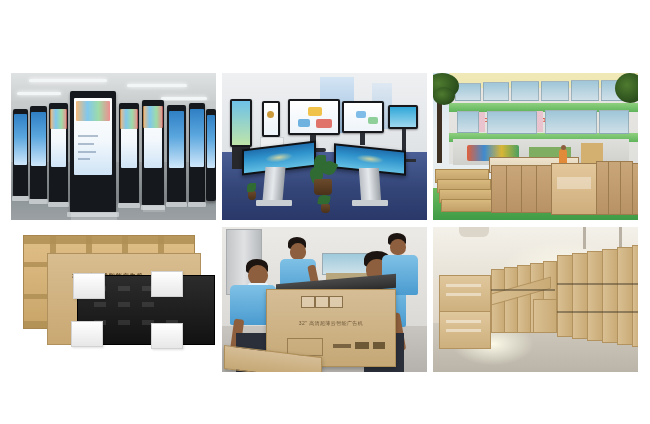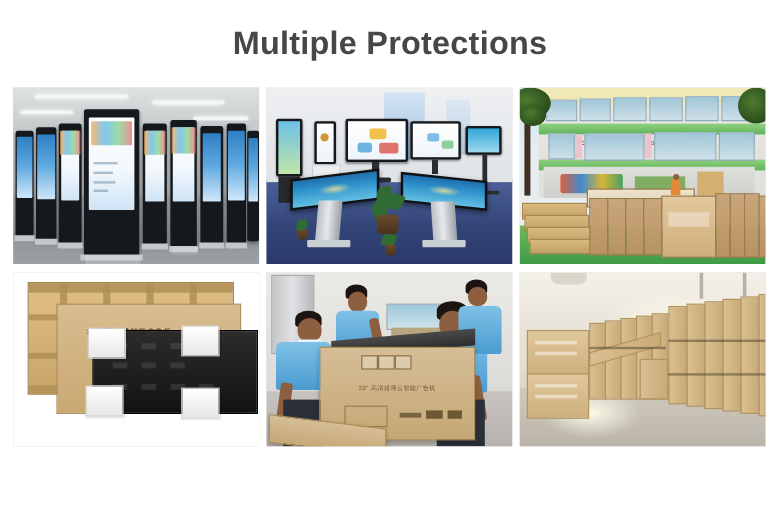--- a/index.html
+++ b/index.html
@@ -264,21 +264,20 @@
   }
   .t6 .wbox.front { background: linear-gradient(#e0c79c,#cdb07d); }
   .t6 .wtag { position: absolute; left: 12%; width: 70%; height: 3px; background: rgba(255,255,255,.45); }
   .t6 .wstrip { position: absolute; height: 2px; background: rgba(60,50,35,.45); }
 </style>
 </head>
 <body>
 
 <div class="page">
 
-  <div class="page-title">Multiple Protections</div>
 
   <div class="gallery-grid">
 
     <div class="photo-tile">
       <div class="scene t1">
         <div class="obj ceiling"></div>
         <div class="obj striplight" style="left:18px;top:6px;width:78px;"></div>
         <div class="obj striplight" style="left:116px;top:11px;width:60px;"></div>
         <div class="obj striplight" style="left:6px;top:19px;width:44px;"></div>
         <div class="obj striplight" style="left:150px;top:24px;width:46px;"></div>

